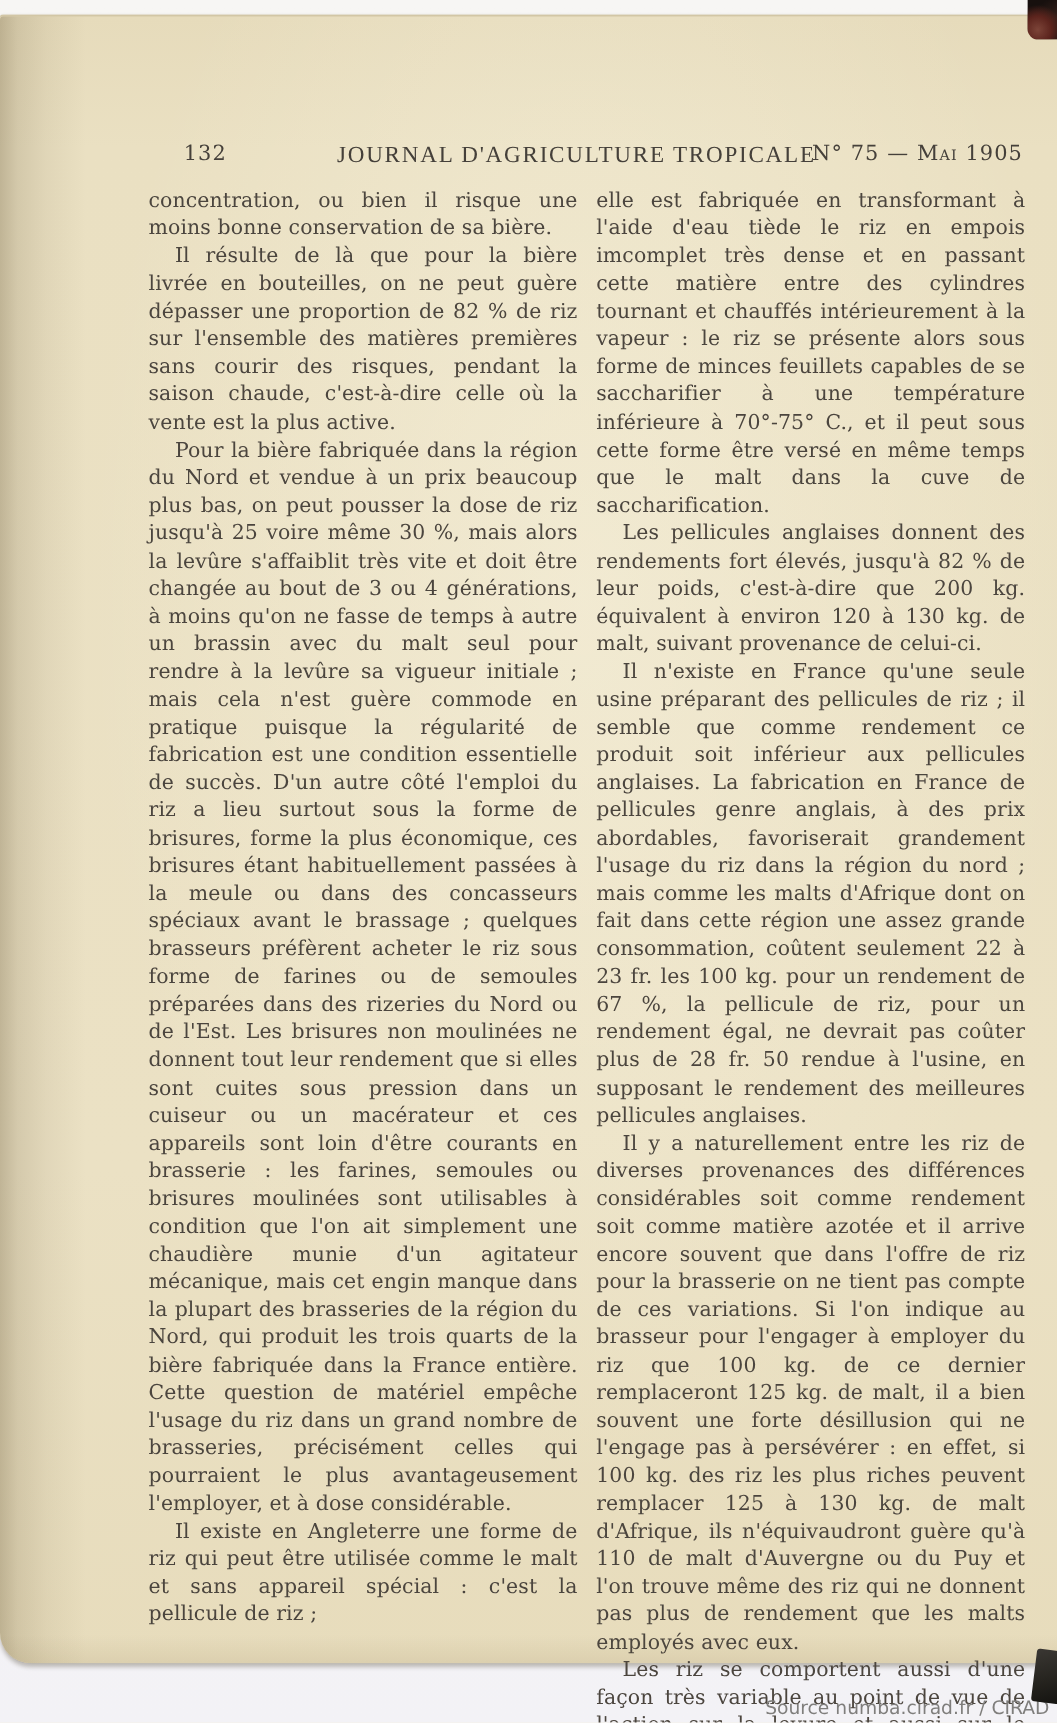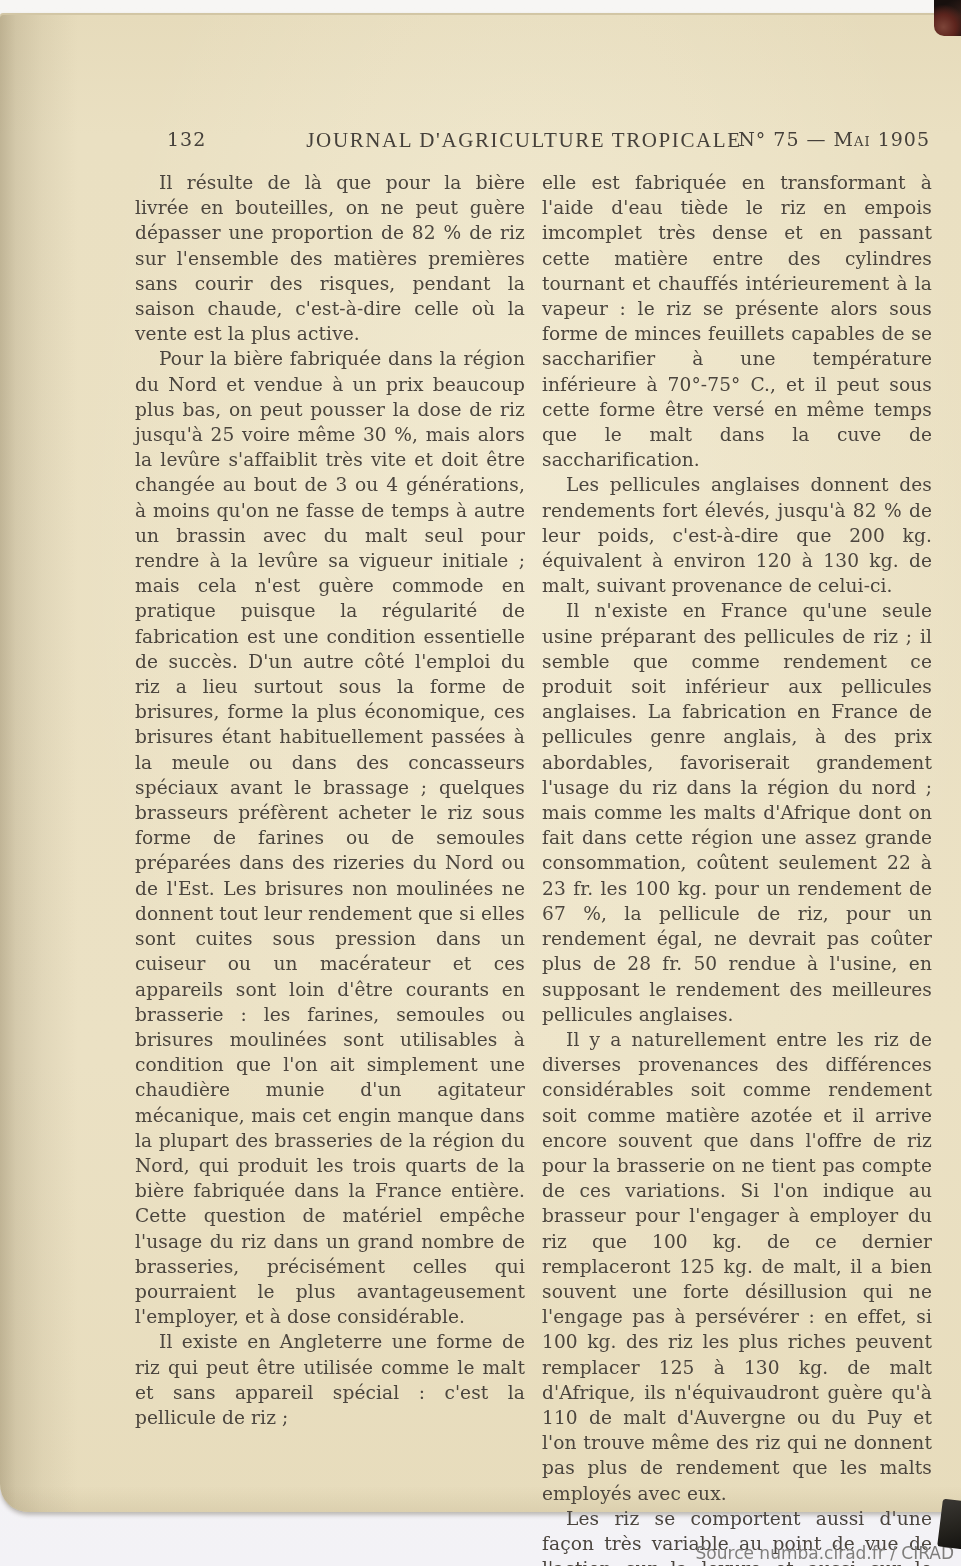--- a/index.html
+++ b/index.html
@@ -161,20 +161,21 @@
 <div class="page">
 
   <div class="page-header">
     <span class="page-number">132</span>
     <span class="journal-title">JOURNAL D'AGRICULTURE TROPICALE</span>
     <span class="issue">N° 75 — Mai 1905</span>
   </div>
 
   <div class="columns">
     <div class="column">
+      <p class="no-indent">concentration, ou bien il risque une moins bonne conservation de sa bière.</p>
       <p>Il résulte de là que pour la bière livrée en bouteilles, on ne peut guère dépasser une proportion de 82 % de riz sur l'ensemble des matières premières sans courir des risques, pendant la saison chaude, c'est-à-dire celle où la vente est la plus active.</p>
       <p>Pour la bière fabriquée dans la région du Nord et vendue à un prix beaucoup plus bas, on peut pousser la dose de riz jusqu'à 25 voire même 30 %, mais alors la levûre s'affaiblit très vite et doit être changée au bout de 3 ou 4 générations, à moins qu'on ne fasse de temps à autre un brassin avec du malt seul pour rendre à la levûre sa vigueur initiale ; mais cela n'est guère commode en pratique puisque la régularité de fabrication est une condition essentielle de succès. D'un autre côté l'emploi du riz a lieu surtout sous la forme de brisures, forme la plus économique, ces brisures étant habituellement passées à la meule ou dans des concasseurs spéciaux avant le brassage ; quelques brasseurs préfèrent acheter le riz sous forme de farines ou de semoules préparées dans des rizeries du Nord ou de l'Est. Les brisures non moulinées ne donnent tout leur rendement que si elles sont cuites sous pression dans un cuiseur ou un macérateur et ces appareils sont loin d'être courants en brasserie : les farines, semoules ou brisures moulinées sont utilisables à condition que l'on ait simplement une chaudière munie d'un agitateur mécanique, mais cet engin manque dans la plupart des brasseries de la région du Nord, qui produit les trois quarts de la bière fabriquée dans la France entière. Cette question de matériel empêche l'usage du riz dans un grand nombre de brasseries, précisément celles qui pourraient le plus avantageusement l'employer, et à dose considérable.</p>
       <p>Il existe en Angleterre une forme de riz qui peut être utilisée comme le malt et sans appareil spécial : c'est la pellicule de riz ;</p>
     </div>
     <div class="column">
       <p class="no-indent">elle est fabriquée en transformant à l'aide d'eau tiède le riz en empois imcomplet très dense et en passant cette matière entre des cylindres tournant et chauffés intérieurement à la vapeur : le riz se présente alors sous forme de minces feuillets capables de se saccharifier à une température inférieure à 70°-75° C., et il peut sous cette forme être versé en même temps que le malt dans la cuve de saccharification.</p>
       <p>Les pellicules anglaises donnent des rendements fort élevés, jusqu'à 82 % de leur poids, c'est-à-dire que 200 kg. équivalent à environ 120 à 130 kg. de malt, suivant provenance de celui-ci.</p>
       <p>Il n'existe en France qu'une seule usine préparant des pellicules de riz ; il semble que comme rendement ce produit soit inférieur aux pellicules anglaises. La fabrication en France de pellicules genre anglais, à des prix abordables, favoriserait grandement l'usage du riz dans la région du nord ; mais comme les malts d'Afrique dont on fait dans cette région une assez grande consommation, coûtent seulement 22 à 23 fr. les 100 kg. pour un rendement de 67 %, la pellicule de riz, pour un rendement égal, ne devrait pas coûter plus de 28 fr. 50 rendue à l'usine, en supposant le rendement des meilleures pellicules anglaises.</p>
       <p>Il y a naturellement entre les riz de diverses provenances des différences considérables soit comme rendement soit comme matière azotée et il arrive encore souvent que dans l'offre de riz pour la brasserie on ne tient pas compte de ces variations. Si l'on indique au brasseur pour l'engager à employer du riz que 100 kg. de ce dernier remplaceront 125 kg. de malt, il a bien souvent une forte désillusion qui ne l'engage pas à persévérer : en effet, si 100 kg. des riz les plus riches peuvent remplacer 125 à 130 kg. de malt d'Afrique, ils n'équivaudront guère qu'à 110 de malt d'Auvergne ou du Puy et l'on trouve même des riz qui ne donnent pas plus de rendement que les malts employés avec eux.</p>
       <p>Les riz se comportent aussi d'une façon très variable au point de vue de l'action sur la levure et aussi sur le genre de bière : on</p>

